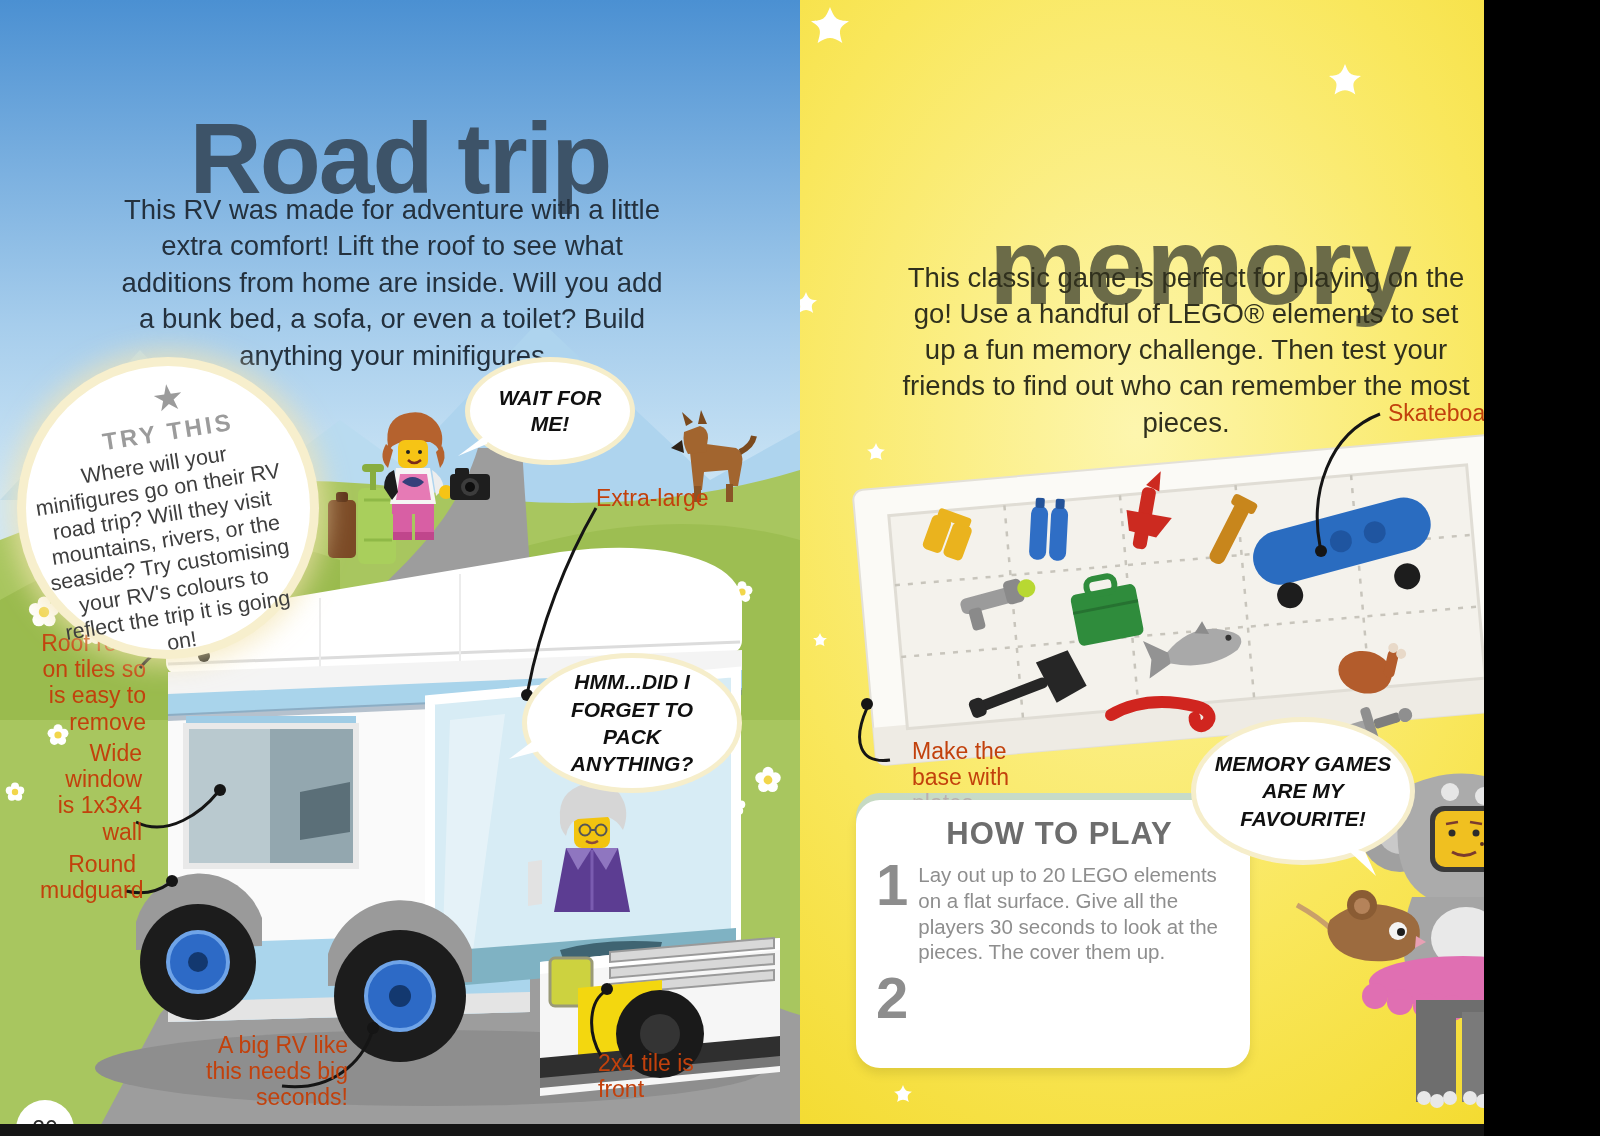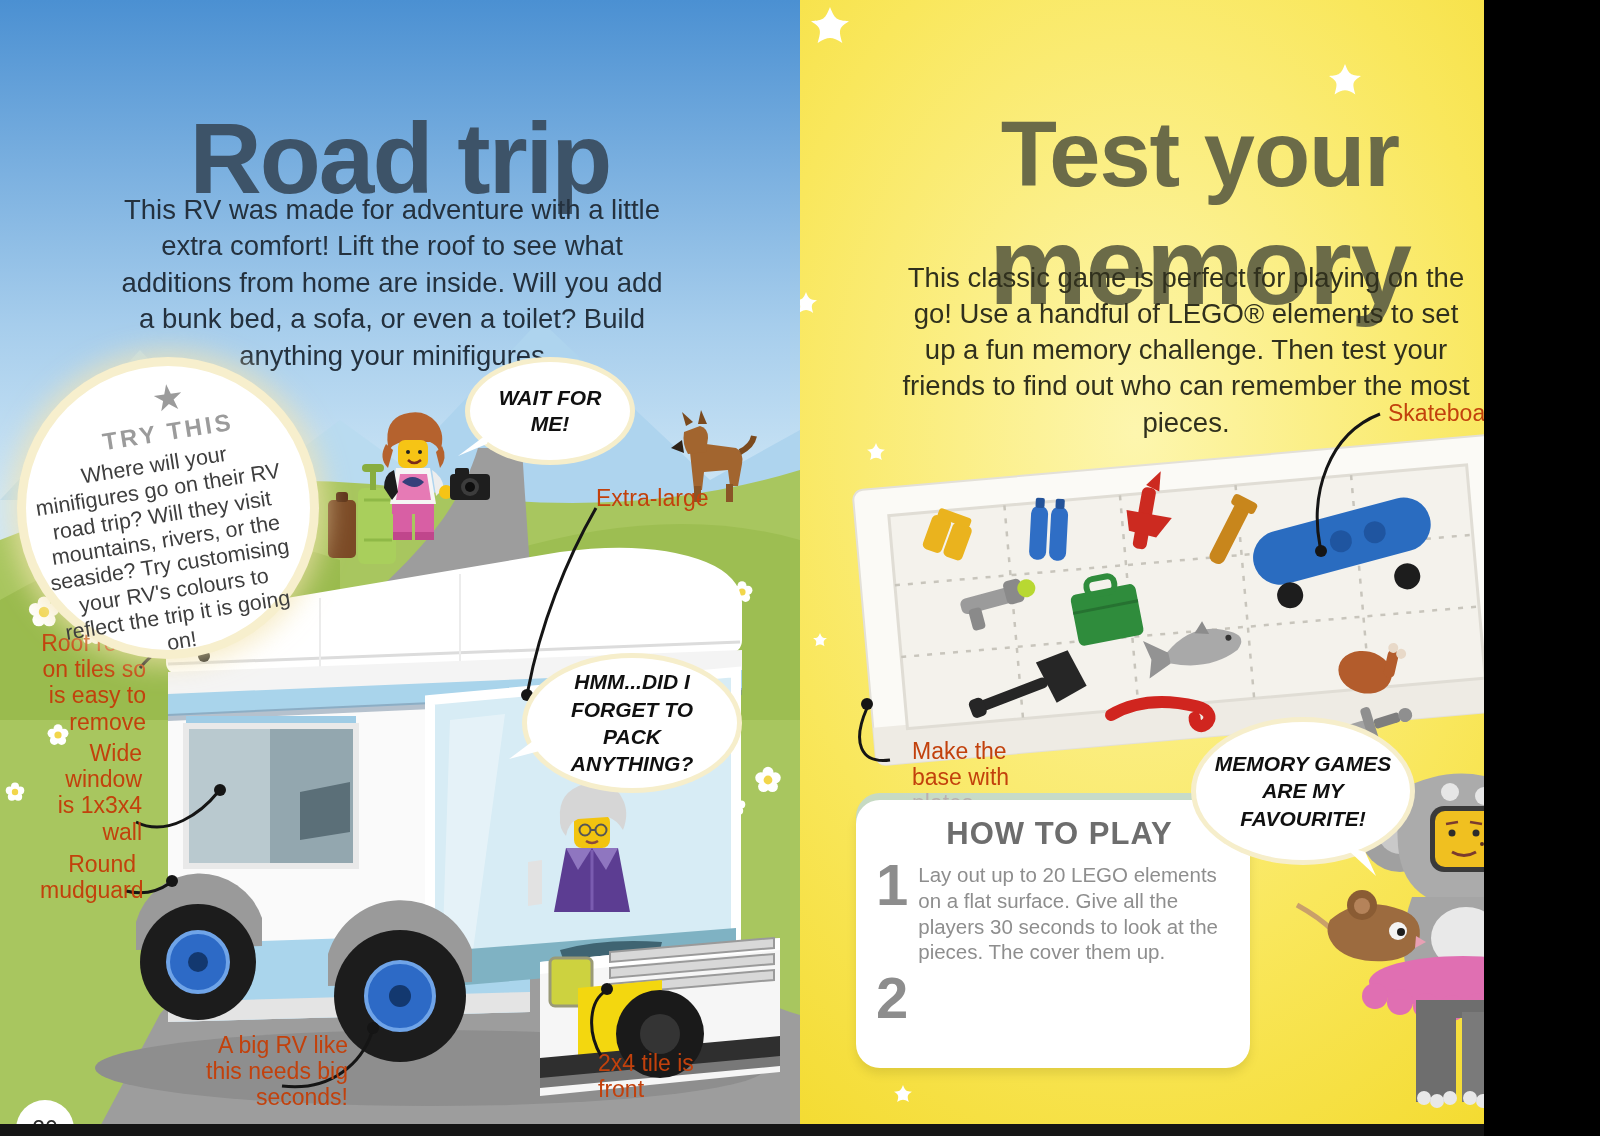--- a/index.html
+++ b/index.html
@@ -476,21 +476,20 @@
           <path d="M530,920 Q560,894 602,910 Q624,918 619,941 Q612,959 586,961 Q552,963 536,948 Q523,934 530,920 Z" fill="#9c6b3f"></path>
           <circle cx="562" cy="905" r="15" fill="#8a5c34"></circle>
             <circle cx="562" cy="906" r="8" fill="#b5835a"></circle>
           <circle cx="598" cy="931" r="9" fill="#f4f4f4"></circle>
             <circle cx="601" cy="932" r="4" fill="#1e1e1e"></circle>
           <path d="M616,936 L626,942 L615,948 Z" fill="#e8a0b4"></path>
         </g>
       </g>
     </svg>
 
-    <h1 class="title title-r1">Test your</h1>
     <h1 class="title title-r2">memory</h1>
     <p class="intro intro-right">This classic game is perfect for playing on the go! Use a handful of LEGO® elements to set up a fun memory challenge. Then test your friends to find out who can remember the most pieces.</p>
 
     <div class="lbl l-skate">Skateboard</div>
     <div class="lbl l-base">Make the base with plates</div>
 
     <div class="htp">
       <div class="htp-head">HOW TO PLAY</div>
       <div class="htp-step">
         <div class="htp-num">1</div>

